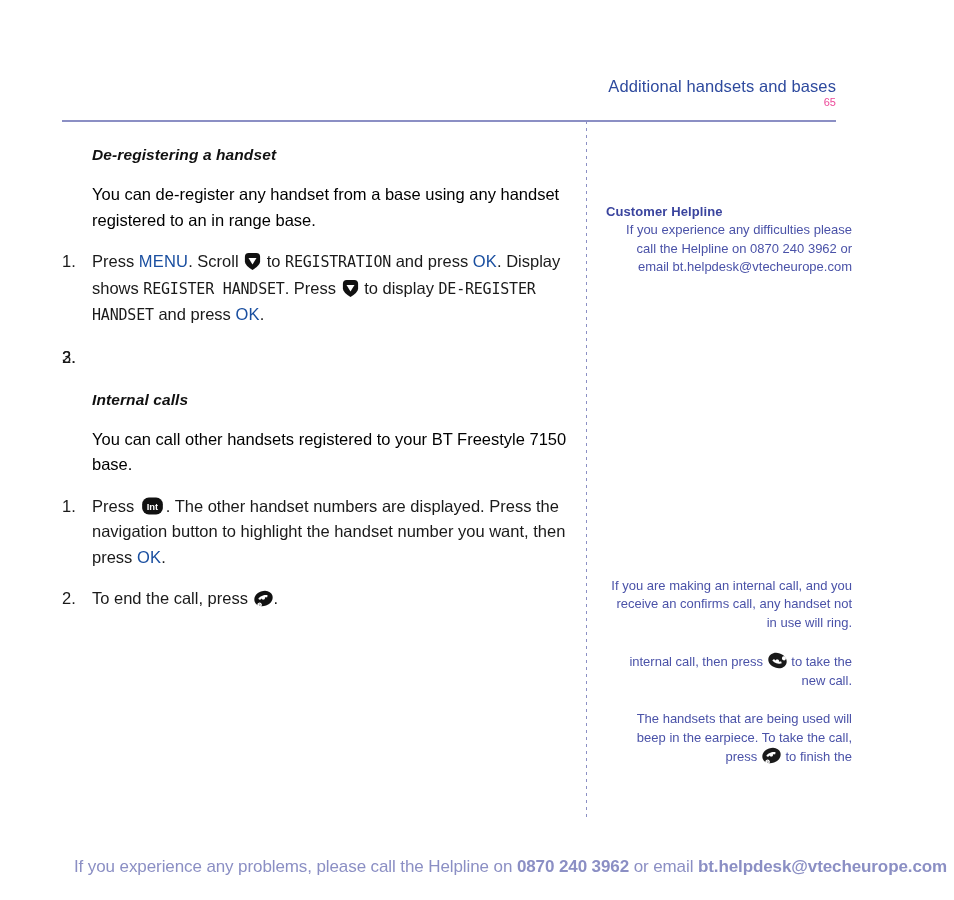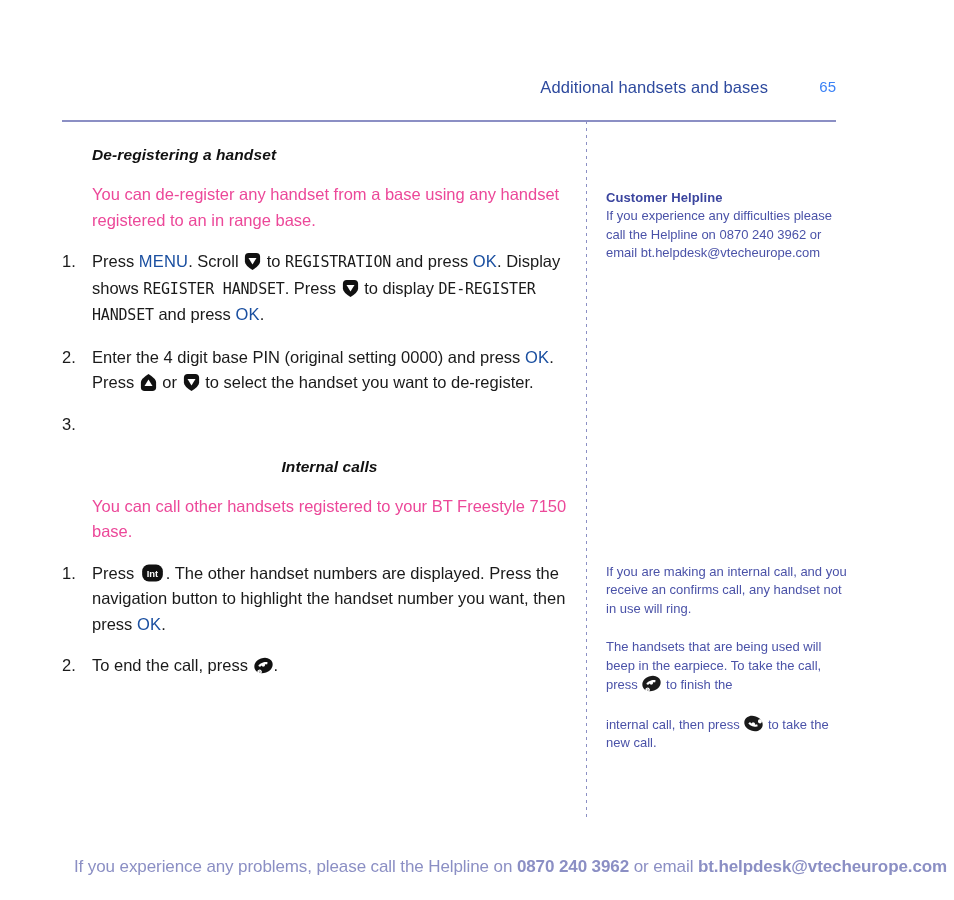--- a/index.html
+++ b/index.html
@@ -18,31 +18,32 @@
 
   
   .page-header {
     position: absolute;
     left: 62px;
     top: 78px;
     width: 774px;
     height: 30px;
     display: flex;
     justify-content: flex-end;
-    align-items: flex-start;
+    align-items: flex-end;
+    flex-direction: column;
   }
   .header-title {
     font-size: 16.5px;
     color: #2e4a9e;
     letter-spacing: 0.1px;
     white-space: nowrap;
   }
   .header-pageno {
-    font-size: 15px;
-    color: #3b82f6;
+    font-size: 11px;
+    color: #ec4899;
     margin-left: 44px;
     width: 24px;
     text-align: right;
   }
 
   .header-rule {
     position: absolute;
     left: 62px;
     top: 120px;
     width: 774px;
@@ -73,27 +74,26 @@
   h2.section-heading {
     font-size: 15.5px;
     font-weight: bold;
     color: #111111;
     margin: 0 0 18px 30px;
     letter-spacing: 0.1px;
     font-style: italic;
   }
   h2.section-heading.second {
     margin-top: 62px;
-    text-align: center;
   }
 
   p.body-para {
     font-size: 16.5px;
     line-height: 25.5px;
-    color: #ec4899;
+    color: #000000;
     margin: 0 0 16px 30px;
   }
 
   ol.steps {
     list-style: none;
     margin: 0;
     padding: 0;
   }
   ol.steps li {
     position: relative;
@@ -137,21 +137,21 @@
   .icon-down { width: 19px; height: 19px; vertical-align: -4px; }
   .icon-up   { width: 19px; height: 19px; vertical-align: -4px; }
   .icon-int  { width: 27px; height: 18px; vertical-align: -3px; }
   .icon-end  { width: 21px; height: 17px; vertical-align: -3px; }
   .icon-talk { width: 21px; height: 17px; vertical-align: -3px; }
 
   
   .side-col {
     position: absolute;
     left: 606px;
-    top: 138px;
+    top: 152px;
     width: 246px;
     color: #4a52a8;
   }
   .side-block { margin-bottom: 20px; }
   .side-block.note-1 { margin-top: 52px; }
   .side-block.note-2 { margin-top: 300px; }
   .side-block.note-3 { margin-top: 8px; }
   .side-block.note-4 { margin-top: 14px; }
 
   .side-heading {
@@ -159,20 +159,21 @@
     font-weight: bold;
     color: #3a449e;
     margin: 0 0 2px 0;
     letter-spacing: 0.1px;
   }
   .side-text {
     font-size: 13px;
     line-height: 18.5px;
     color: #4a52a8;
     margin: 0;
+    text-align: right;
   }
   .side-text .icon svg .fillc { fill: #1a1a1a; }
 
   
   .footer {
     position: absolute;
     left: 74px;
     top: 857px;
     width: 830px;
     font-size: 17px;
@@ -199,27 +200,21 @@
   <p class="body-para">You can de-register any handset from a base using any handset registered to an in range base.</p>
 
   <ol class="steps" id="steps-1">
       <li><span class="num">1.</span><span>Press <span class="kw">MENU</span>. Scroll <span class="icon icon-down"><svg viewBox="0 0 20 20" width="100%" height="100%">
               <path class="fillc" fill="#111" d="M2 5 A4 4 0 0 1 6 1 L14 1 A4 4 0 0 1 18 5 L18 10 Q18 14 10 19 Q2 14 2 10 Z"></path>
               <path fill="#fff" d="M5.8 6.2 L14.2 6.2 L10 13.2 Z"></path>
             </svg></span> to <span class="lcd">REGISTRATION</span> and press <span class="kw">OK</span>. Display shows <span class="lcd">REGISTER HANDSET</span>. Press <span class="icon icon-down"><svg viewBox="0 0 20 20" width="100%" height="100%">
               <path class="fillc" fill="#111" d="M2 5 A4 4 0 0 1 6 1 L14 1 A4 4 0 0 1 18 5 L18 10 Q18 14 10 19 Q2 14 2 10 Z"></path>
               <path fill="#fff" d="M5.8 6.2 L14.2 6.2 L10 13.2 Z"></path>
             </svg></span> to display <span class="lcd">DE-REGISTER HANDSET</span> and press <span class="kw">OK</span>.</span></li>
-      <li><span class="num">2.</span><span>Enter the 4 digit base PIN (original setting 0000) and press <span class="kw">OK</span>. Press <span class="icon icon-up"><svg viewBox="0 0 20 20" width="100%" height="100%">
-              <path class="fillc" fill="#111" d="M18 15 A4 4 0 0 1 14 19 L6 19 A4 4 0 0 1 2 15 L2 10 Q2 6 10 1 Q18 6 18 10 Z"></path>
-              <path fill="#fff" d="M5.8 13.8 L14.2 13.8 L10 6.8 Z"></path>
-            </svg></span> or <span class="icon icon-down"><svg viewBox="0 0 20 20" width="100%" height="100%">
-              <path class="fillc" fill="#111" d="M2 5 A4 4 0 0 1 6 1 L14 1 A4 4 0 0 1 18 5 L18 10 Q18 14 10 19 Q2 14 2 10 Z"></path>
-              <path fill="#fff" d="M5.8 6.2 L14.2 6.2 L10 13.2 Z"></path>
-            </svg></span> to select the handset you want to de-register.</span></li>
+      <li><span class="num">2.</span></li>
       <li><span class="num">3.</span></li>
     </ol>
 
   <h2 class="section-heading second">Internal calls</h2>
 
   <p class="body-para">You can call other handsets registered to your BT Freestyle 7150 base.</p>
 
   <ol class="steps" id="steps-2">
       <li><span class="num">1.</span><span>Press <span class="icon icon-int"><svg viewBox="0 0 24 20" width="100%" height="100%">
               <rect class="fillc" x="0.5" y="0.5" width="23" height="19" rx="7.5" ry="7.5" fill="#111"></rect>
@@ -240,35 +235,35 @@
 
   <div class="side-block note-1">
     <p class="side-heading">Customer Helpline</p>
     <p class="side-text">If you experience any difficulties please call the Helpline on 0870 240 3962 or email bt.helpdesk@vtecheurope.com</p>
   </div>
 
   <div class="side-block note-2">
     <p class="side-text">If you are making an internal call, and you receive an confirms call, any handset not in use will ring.</p>
   </div>
 
+  <div class="side-block note-4">
+    <p class="side-text" id="side-note-3">internal call, then press <span class="icon icon-talk"><svg viewBox="0 0 24 20" width="100%" height="100%">
+            <g transform="rotate(18 12 10)">
+              <path class="fillc" fill="#111" d="M12 1.2 C19.5 1.2 23 6 23 10 C23 14 19.5 18.8 12 18.8 C4.5 18.8 1 14 1 10 C1 6 4.5 1.2 12 1.2 Z"></path>
+              <path fill="#fff" d="M6.2 11.6 C8 14 16 14 17.8 11.6 L16.3 9.6 C15.3 10.7 14.6 10.8 13.9 10.4 L13.3 8.9 C12.4 8.7 11.6 8.7 10.7 8.9 L10.1 10.4 C9.4 10.8 8.7 10.7 7.7 9.6 Z"></path>
+              <circle cx="18.4" cy="5.2" r="2.4" fill="#fff"></circle>
+            </g>
+          </svg></span> to take the new call.</p>
+  </div>
+
   <div class="side-block note-3">
     <p class="side-text" id="side-note-2">The handsets that are being used will beep in the earpiece. To take the call, press <span class="icon icon-end"><svg viewBox="0 0 24 20" width="100%" height="100%">
             <g transform="rotate(-20 12 10)">
               <path class="fillc" fill="#111" d="M12 1.2 C19.5 1.2 23 6 23 10 C23 14 19.5 18.8 12 18.8 C4.5 18.8 1 14 1 10 C1 6 4.5 1.2 12 1.2 Z"></path>
               <path fill="#fff" d="M6.2 8.4 C8 6 16 6 17.8 8.4 L16.3 10.4 C15.3 9.3 14.6 9.2 13.9 9.6 L13.3 11.1 C12.4 11.3 11.6 11.3 10.7 11.1 L10.1 9.6 C9.4 9.2 8.7 9.3 7.7 10.4 Z"></path>
               <circle cx="5.2" cy="15.3" r="2.6" fill="#fff"></circle>
               <text x="5.2" y="16.6" font-family="Liberation Sans, sans-serif" font-size="3.6" fill="#111" text-anchor="middle">0</text>
             </g>
           </svg></span> to finish the</p>
   </div>
-
-  <div class="side-block note-4">
-    <p class="side-text" id="side-note-3">internal call, then press <span class="icon icon-talk"><svg viewBox="0 0 24 20" width="100%" height="100%">
-            <g transform="rotate(18 12 10)">
-              <path class="fillc" fill="#111" d="M12 1.2 C19.5 1.2 23 6 23 10 C23 14 19.5 18.8 12 18.8 C4.5 18.8 1 14 1 10 C1 6 4.5 1.2 12 1.2 Z"></path>
-              <path fill="#fff" d="M6.2 11.6 C8 14 16 14 17.8 11.6 L16.3 9.6 C15.3 10.7 14.6 10.8 13.9 10.4 L13.3 8.9 C12.4 8.7 11.6 8.7 10.7 8.9 L10.1 10.4 C9.4 10.8 8.7 10.7 7.7 9.6 Z"></path>
-              <circle cx="18.4" cy="5.2" r="2.4" fill="#fff"></circle>
-            </g>
-          </svg></span> to take the new call.</p>
-  </div>
 </div>
 
 <div class="footer" id="page-footer">If you experience any problems, please call the Helpline on <b>0870 240 3962</b> or email <b>bt.helpdesk@vtecheurope.com</b></div>
 
 </body></html>

